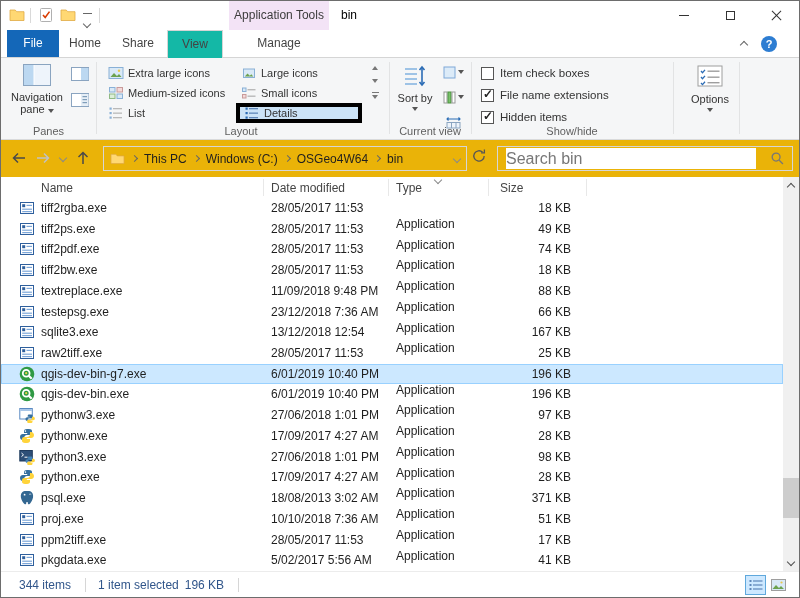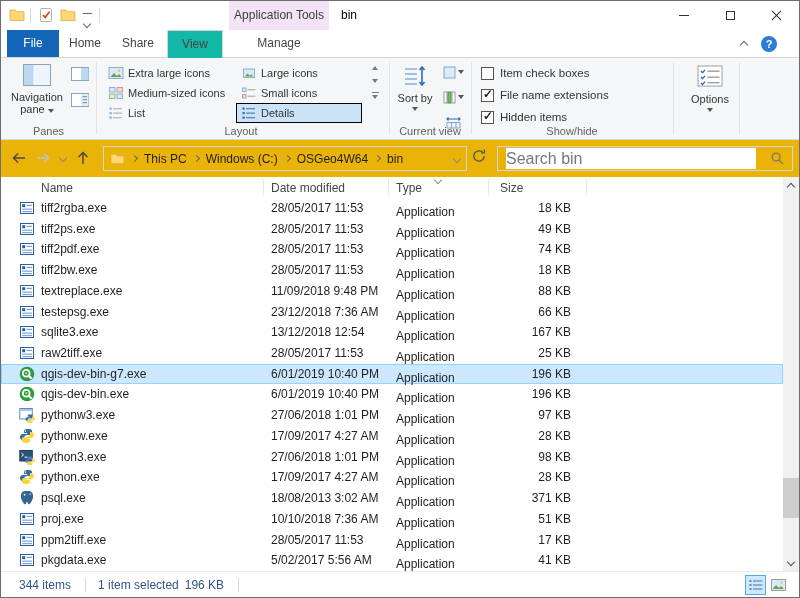--- a/index.html
+++ b/index.html
@@ -42,21 +42,21 @@
   .vsep { position:absolute; top:4px; width:1px; height:72px; background:#e2e3e4; }
   .grouplabel { position:absolute; bottom:2px; font-size:11px; color:#5f5f5f; text-align:center; }
   .rbtn { position:absolute; display:flex; flex-direction:column; align-items:center; color:#333; font-size:11px; text-align:center; }
   .rbtn .lbl { line-height:12px; }
   .caret-down { width:0; height:0; border-left:3.5px solid transparent; border-right:3.5px solid transparent; border-top:4px solid #555; display:inline-block; }
   .navpane-btn { left:8px; top:3px; width:56px; height:70px; justify-content:flex-start; }
   .navpane-btn svg { margin:3px 0 5px; }
   .panebtn-sm { position:absolute; left:68px; width:22px; height:22px; display:flex; align-items:center; justify-content:center; }
   .layout-grid { position:absolute; left:102px; top:5px; display:grid; grid-template-columns:133px 126px; grid-auto-rows:20px; }
   .layout-opt { display:flex; align-items:center; gap:4px; padding:0 4px; font-size:11px; color:#333; border:1px solid transparent; }
-  .layout-opt.sel { background:#cbe3f7; border:1px solid #000000; }
+  .layout-opt.sel { background:#cbe3f7; border:4px solid #000000; }
   .layout-scroll { position:absolute; left:366px; top:8px; width:16px; display:flex; flex-direction:column; align-items:center; gap:9px; }
   .tri-up { width:0; height:0; border-left:3.5px solid transparent; border-right:3.5px solid transparent; border-bottom:4px solid #777; }
   .tri-down { width:0; height:0; border-left:3.5px solid transparent; border-right:3.5px solid transparent; border-top:4px solid #777; }
   .tri-more { display:flex; flex-direction:column; align-items:center; }
   .tri-more .bar { width:7px; height:1.2px; background:#777; margin-bottom:1.5px; }
   .sortby-btn { left:392px; top:2px; width:44px; height:72px; }
   .sortby-btn svg { margin:4px 0 4px; }
   .cv-sm { position:absolute; left:440px; width:24px; height:22px; display:flex; align-items:center; justify-content:center; gap:2px; }
   .checkrow { position:absolute; left:480px; display:flex; align-items:center; gap:6px; font-size:11.5px; color:#333; height:18px; }
   .cbox { width:13px; height:13px; background:#fff; border:1px solid #555; position:relative; }
@@ -84,21 +84,21 @@
   .listheader .h { position:absolute; top:4px; }
   .h-name { left:40px; } .h-date { left:270px; } .h-type { left:395px; } .h-size { left:499px; }
   .h-sortchev { position:absolute; left:434px; top:0px; }
   .hsep { position:absolute; top:2px; width:1px; height:17px; background:#e8e8e8; }
   .file-list { position:absolute; left:0; top:197px; width:782px; height:373px; overflow:hidden; }
   .file-row { position:relative; height:20.72px;padding-left:20px; }
   .file-row.selected { background:#cce8ff; box-shadow:inset 0 0 0 1px #99d1ff; }
   .c-icon { position:absolute; left:18px; top:2px; width:16px; height:16px; }
   .c-name { position:absolute; left:40px; top:3px; }
   .c-date { position:absolute; left:270px; top:3px; }
-  .c-type { position:absolute; left:395px; top:7px; }
+  .c-type { position:absolute; left:395px; top:19px; }
   .c-size { position:absolute; left:487px; top:3px; width:83px; text-align:right; }
 
   
   .scrollbar { position:absolute; left:782px; top:176px; width:16px; height:394px; background:#f0f0f0; }
   .sb-arrow { position:absolute; left:0; width:16px; height:16px; display:flex; align-items:center; justify-content:center; }
   .sb-up { top:0; } .sb-down { bottom:0; }
   .sb-chev { width:6px; height:6px; border-right:1.4px solid #505050; border-bottom:1.4px solid #505050; }
   .sb-up .sb-chev { transform:rotate(-135deg); margin-top:3px; }
   .sb-down .sb-chev { transform:rotate(45deg); margin-bottom:3px; }
   .sb-thumb { position:absolute; left:0; top:301px; width:16px; height:40px; background:#cdcdcd; }

